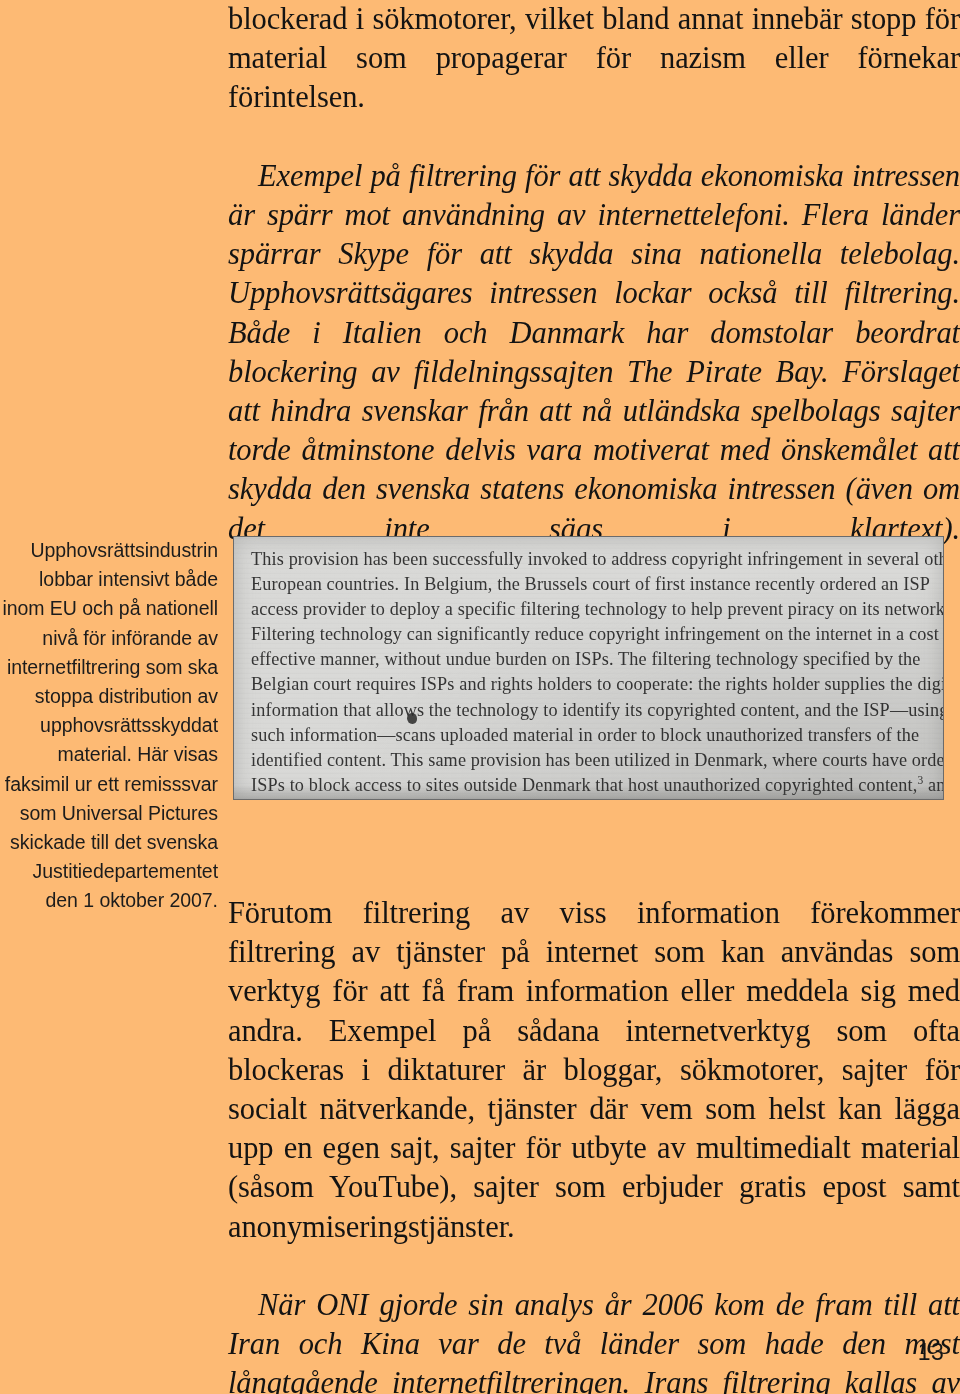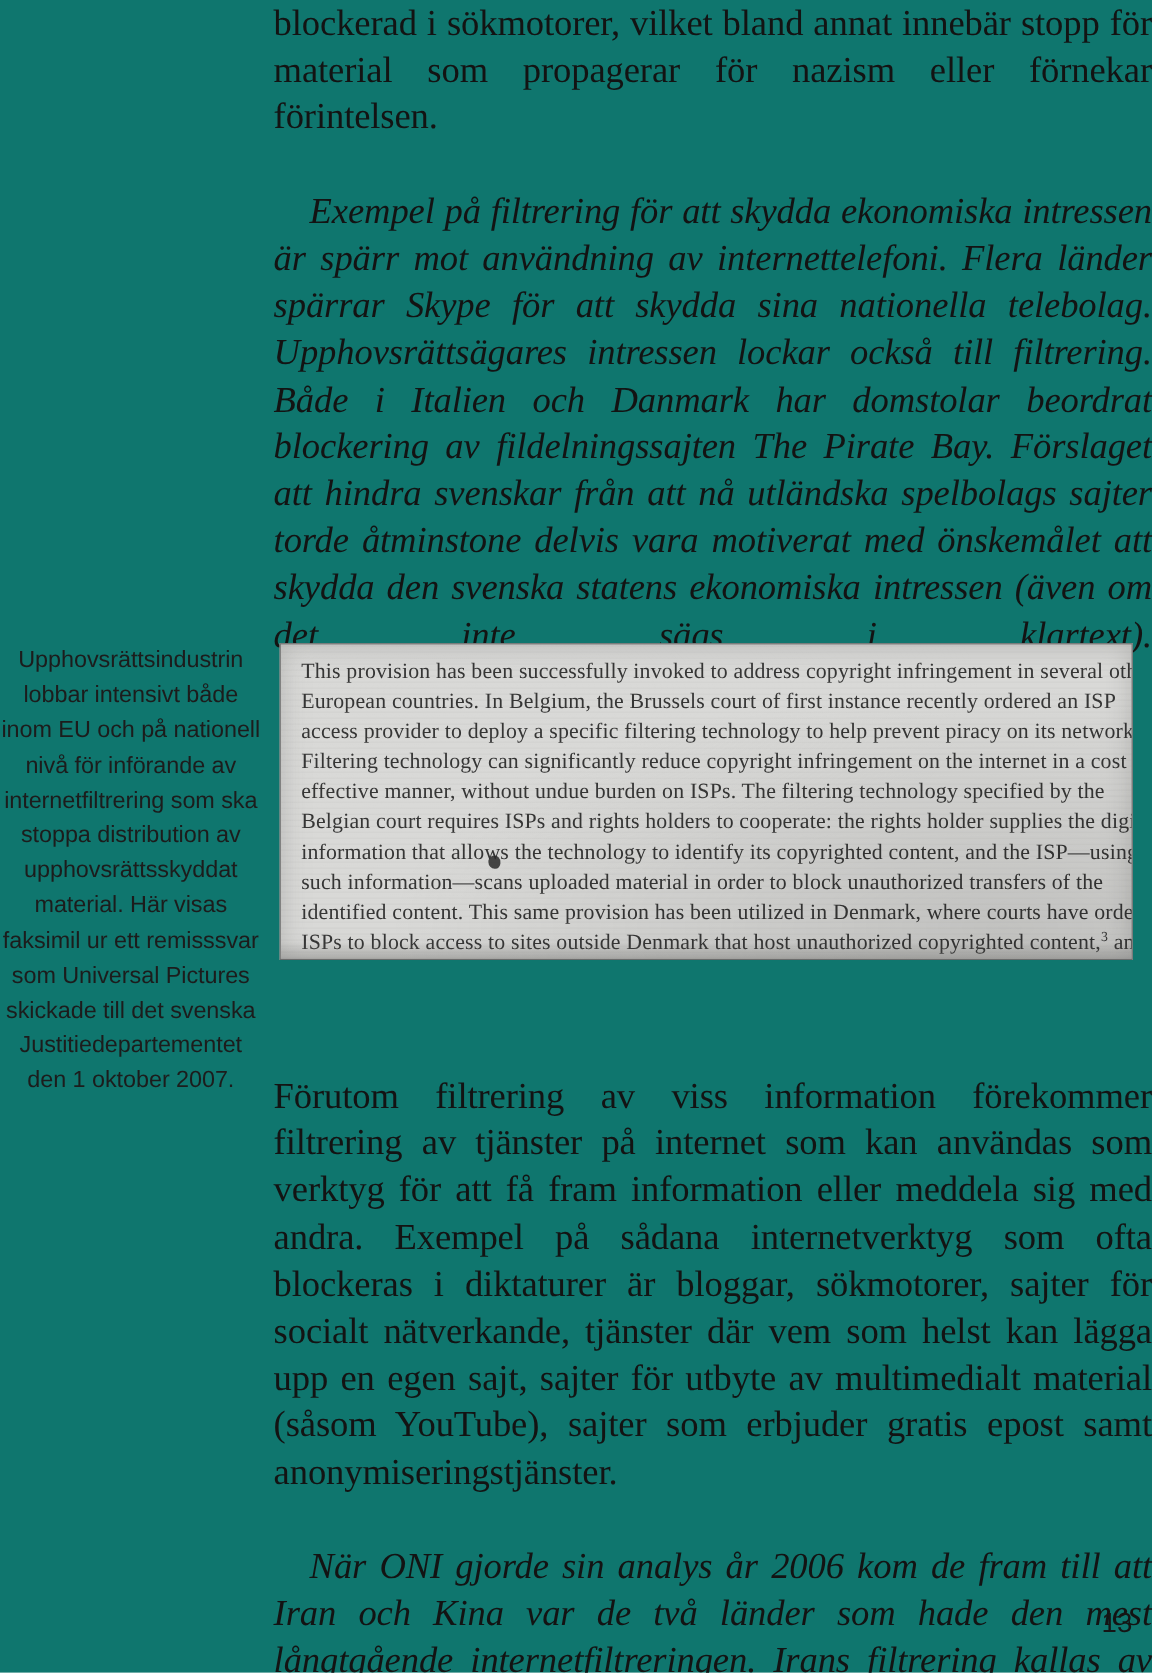--- a/index.html
+++ b/index.html
@@ -12,21 +12,21 @@
     height: 1394px;
     position: relative;
     overflow: hidden;
     font-family: "Liberation Serif", "DejaVu Serif", serif;
   }
 
   
   .page {
     position: absolute;
     inset: 0;
-    background: #0f766e;
+    background: #fdba74;
   }
 
   
   .body-col {
     position: absolute;
     left: 228px;
     top: 0px;
     width: 732px;
   }
 
@@ -53,21 +53,21 @@
     width: 100%;
   }
   .para.nolast:after { content: none; display: none; }
 
   
   .margin-caption {
     position: absolute;
     left: 0px;
     top: 536px;
     width: 218px;
-    text-align: center;
+    text-align: right;
     font-family: "Liberation Sans", "DejaVu Sans", sans-serif;
     font-size: 19.5px;
     line-height: 29.2px;
     color: #1c1c1c;
     letter-spacing: -0.05px;
   }
 
   
   .facsimile {
     position: absolute;

